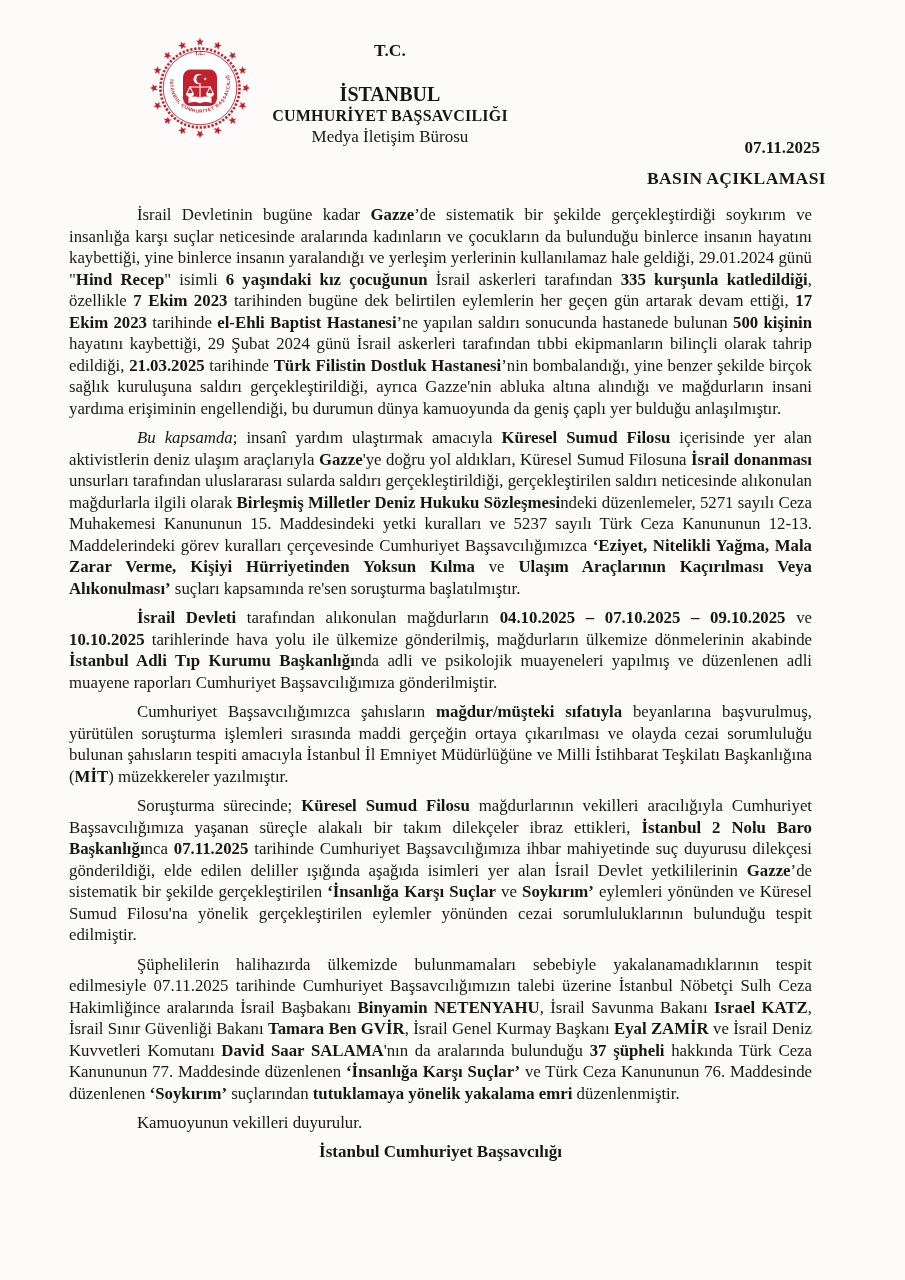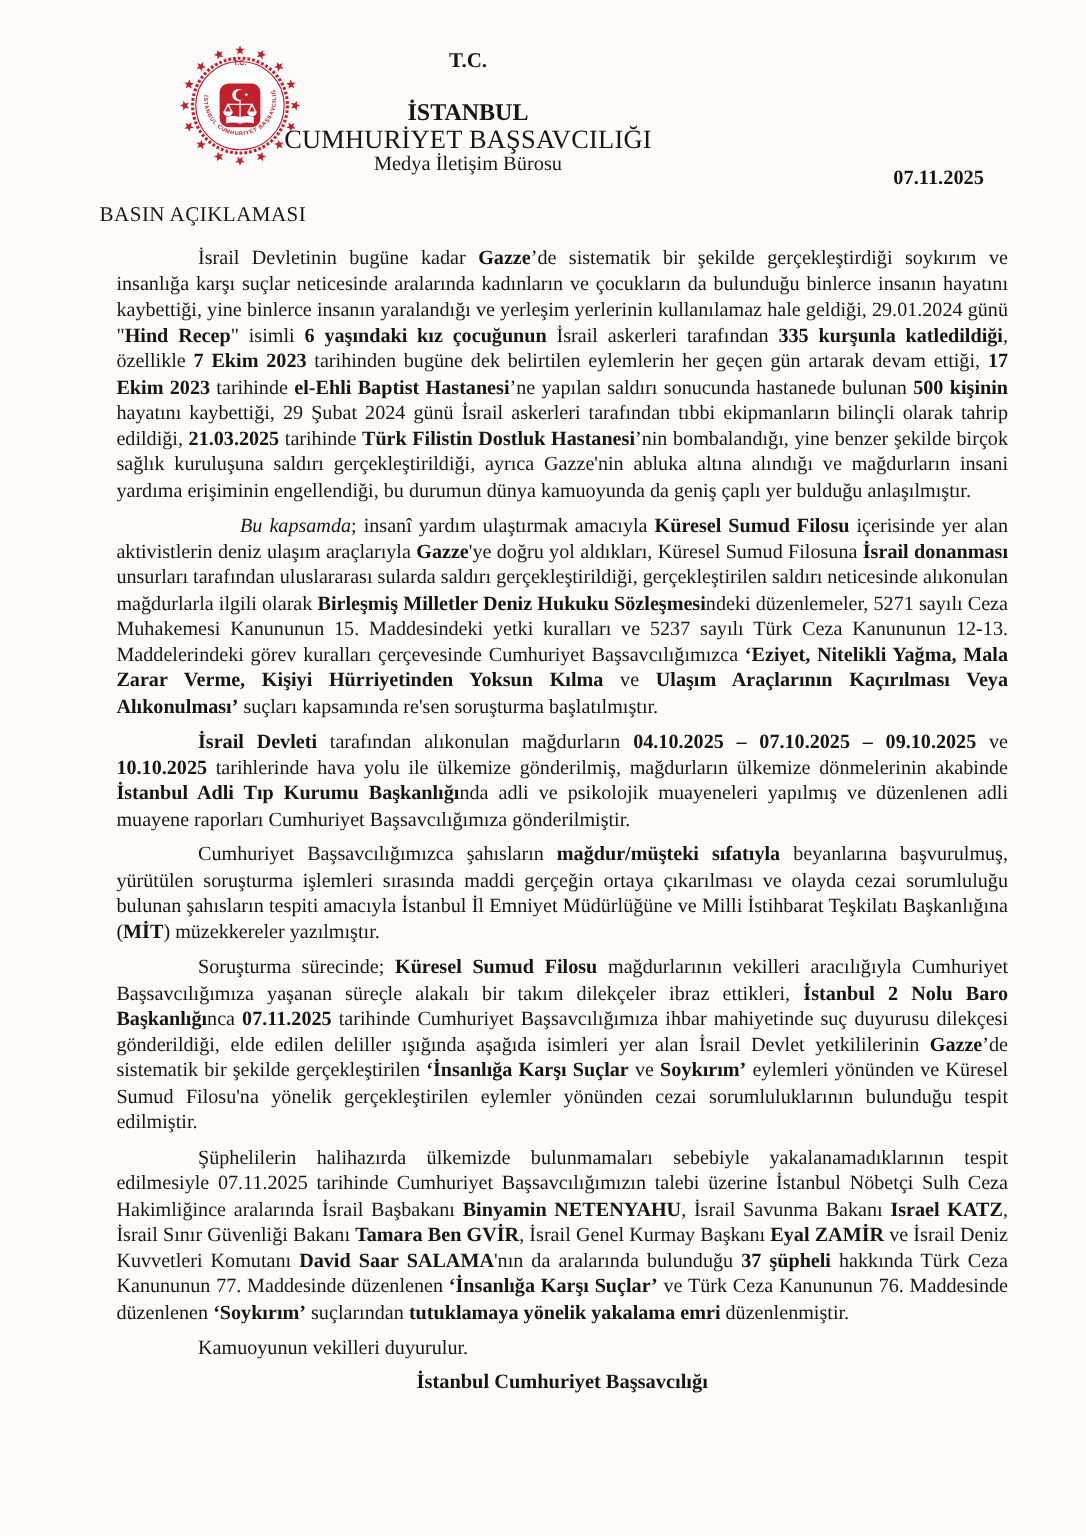--- a/index.html
+++ b/index.html
@@ -11,31 +11,31 @@
   }
   .page{
     position:relative;width:905px;height:1280px;margin:0 auto;
     background:#fcfbf9;color:#161616;overflow:hidden;
   }
   
   .emblem{position:absolute;left:146px;top:34px;width:108px;height:108px;}
   .head-text{position:absolute;left:0;top:40px;width:780px;text-align:center;}
   .head-tc{font-weight:bold;font-size:17.5px;line-height:20px;}
   .head-city{font-weight:bold;font-size:20px;line-height:21px;margin-top:24px;}
-  .head-office{font-weight:normal;font-size:22px;line-height:21px;letter-spacing:.2px;}
+  .head-office{font-weight:bold;font-size:16px;line-height:21px;letter-spacing:.2px;}
   .head-bureau{font-size:17px;line-height:22px;}
   .doc-date{position:absolute;top:138px;right:85px;font-weight:bold;font-size:17px;}
-  .doc-title{position:absolute;top:168px;left:83px;width:743px;text-align:left;
-    font-weight:normal;font-size:17.5px;letter-spacing:.4px;}
+  .doc-title{position:absolute;top:168px;left:83px;width:743px;text-align:right;
+    font-weight:bold;font-size:17.5px;letter-spacing:.4px;}
   
-  .body{position:absolute;top:204px;left:97px;width:743px;
+  .body{position:absolute;top:204px;left:69px;width:743px;
     font-size:16.8px;line-height:21.5px;text-align:justify;}
   .body p{margin:0 0 8px 0;text-indent:68px;}
   .b{font-weight:bold;}
-  .i{font-style:italic;margin-left:35px;}
+  .i{font-style:italic;}
   .sig{text-align:center;font-weight:bold;font-size:17px;margin-top:-1px;}
   svg text{font-family:"Liberation Sans","DejaVu Sans",sans-serif;}
 </style>
 </head>
 <body>
 
 <div class="page">
 
   <div class="emblem">
     <svg viewBox="0 0 108 108" width="108" height="108">

